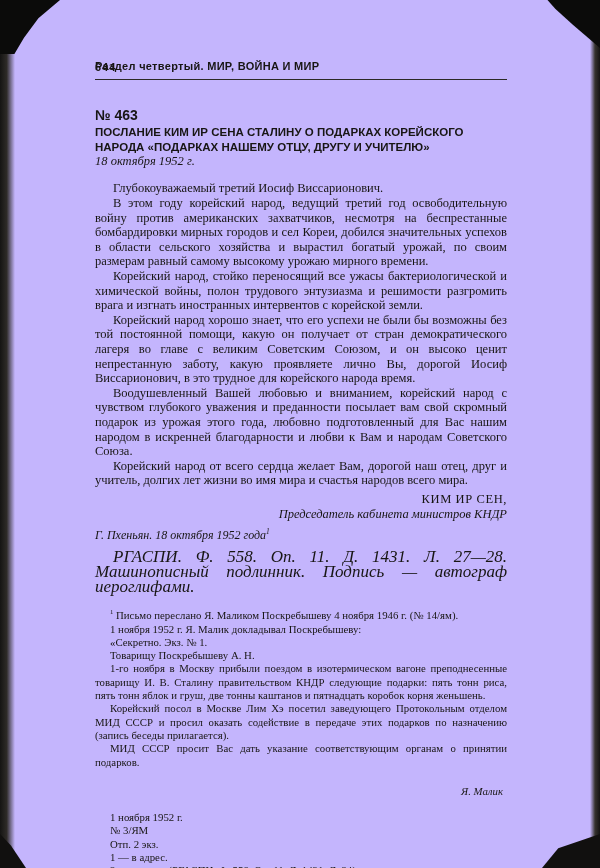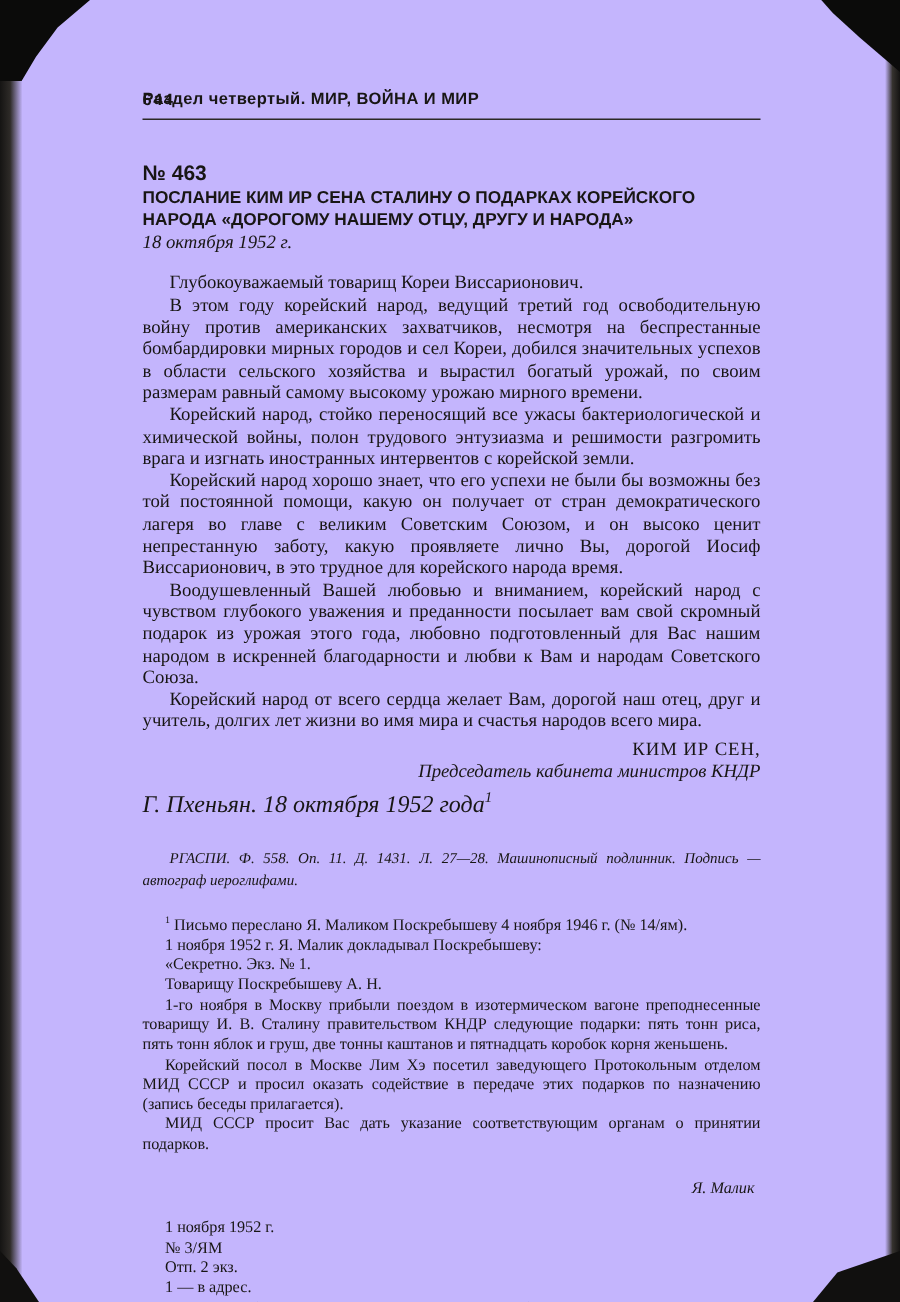--- a/index.html
+++ b/index.html
@@ -54,24 +54,24 @@
 
   p { margin: 0; }
   .body { font-size: 12.5px; line-height: 14.6px; text-align: justify; }
   .indent { text-indent: 18px; }
   .first-body { margin-top: 12px; }
 
   .sig { margin-top: 4px; text-align: right; font-size: 12.5px; line-height: 15px; }
   .sig-name { letter-spacing: 0.6px; }
   .sig-title { font-style: italic; }
 
-  .dateline { margin-top: 6px; font-style: italic; font-size: 16px; }
+  .dateline { margin-top: 6px; font-style: italic; font-size: 12px; }
   sup { font-size: 0.62em; vertical-align: super; line-height: 0; }
 
-  .archive { margin-top: 20px; font-style: italic; font-size: 10px; line-height: 14.8px; text-align: justify; text-indent: 18px; }
+  .archive { margin-top: 7px; font-style: italic; font-size: 17px; line-height: 14.8px; text-align: justify; text-indent: 18px; }
 
   .footnotes { margin-top: 15px; font-size: 10.8px; line-height: 13.3px; }
   .fn { text-align: justify; }
   .fn-indent { text-indent: 15px; }
   .fn-sig { text-align: right; font-style: italic; margin-top: 16px; padding-right: 4px; }
   .fn-tail { margin-top: 13px; padding-left: 15px; }
   .fn-tail div { line-height: 13.3px; }
 </style>
 </head>
 <body>
@@ -87,25 +87,25 @@
 
   <div class="content">
 
     <div class="header">
       <span class="pagenum">644</span>
       <span class="runhead">Раздел четвертый. МИР, ВОЙНА И МИР</span>
     </div>
     <div class="rule"></div>
 
     <div class="docnum">№ 463</div>
-    <div class="title">ПОСЛАНИЕ КИМ ИР СЕНА СТАЛИНУ О ПОДАРКАХ КОРЕЙСКОГО НАРОДА «ДОРОГОМУ НАШЕМУ ОТЦУ, ДРУГУ И НАРОДА»</div>
+    <div class="title">ПОСЛАНИЕ КИМ ИР СЕНА СТАЛИНУ О ПОДАРКАХ КОРЕЙСКОГО НАРОДА «ПОДАРКАХ НАШЕМУ ОТЦУ, ДРУГУ И УЧИТЕЛЮ»</div>
 
     <div class="date">18 октября 1952 г.</div>
 
-    <p class="body indent first-body">Глубокоуважаемый товарищ Кореи Виссарионович.</p>
+    <p class="body indent first-body">Глубокоуважаемый третий Иосиф Виссарионович.</p>
     <p class="body indent">В этом году корейский народ, ведущий третий год освободительную войну против американских захватчиков, несмотря на беспрестанные бомбардировки мирных городов и сел Кореи, добился значительных успехов в области сельского хозяйства и вырастил богатый урожай, по своим размерам равный самому высокому урожаю мирного времени.</p>
     <p class="body indent">Корейский народ, стойко переносящий все ужасы бактериологической и химической войны, полон трудового энтузиазма и решимости разгромить врага и изгнать иностранных интервентов с корейской земли.</p>
     <p class="body indent">Корейский народ хорошо знает, что его успехи не были бы возможны без той постоянной помощи, какую он получает от стран демократического лагеря во главе с великим Советским Союзом, и он высоко ценит непрестанную заботу, какую проявляете лично Вы, дорогой Иосиф Виссарионович, в это трудное для корейского народа время.</p>
     <p class="body indent">Воодушевленный Вашей любовью и вниманием, корейский народ с чувством глубокого уважения и преданности посылает вам свой скромный подарок из урожая этого года, любовно подготовленный для Вас нашим народом в искренней благодарности и любви к Вам и народам Советского Союза.</p>
     <p class="body indent">Корейский народ от всего сердца желает Вам, дорогой наш отец, друг и учитель, долгих лет жизни во имя мира и счастья народов всего мира.</p>
 
     <div class="sig">
       <div class="sig-name">КИМ ИР СЕН,</div>
       <div class="sig-title">Председатель кабинета министров КНДР</div>
     </div>

